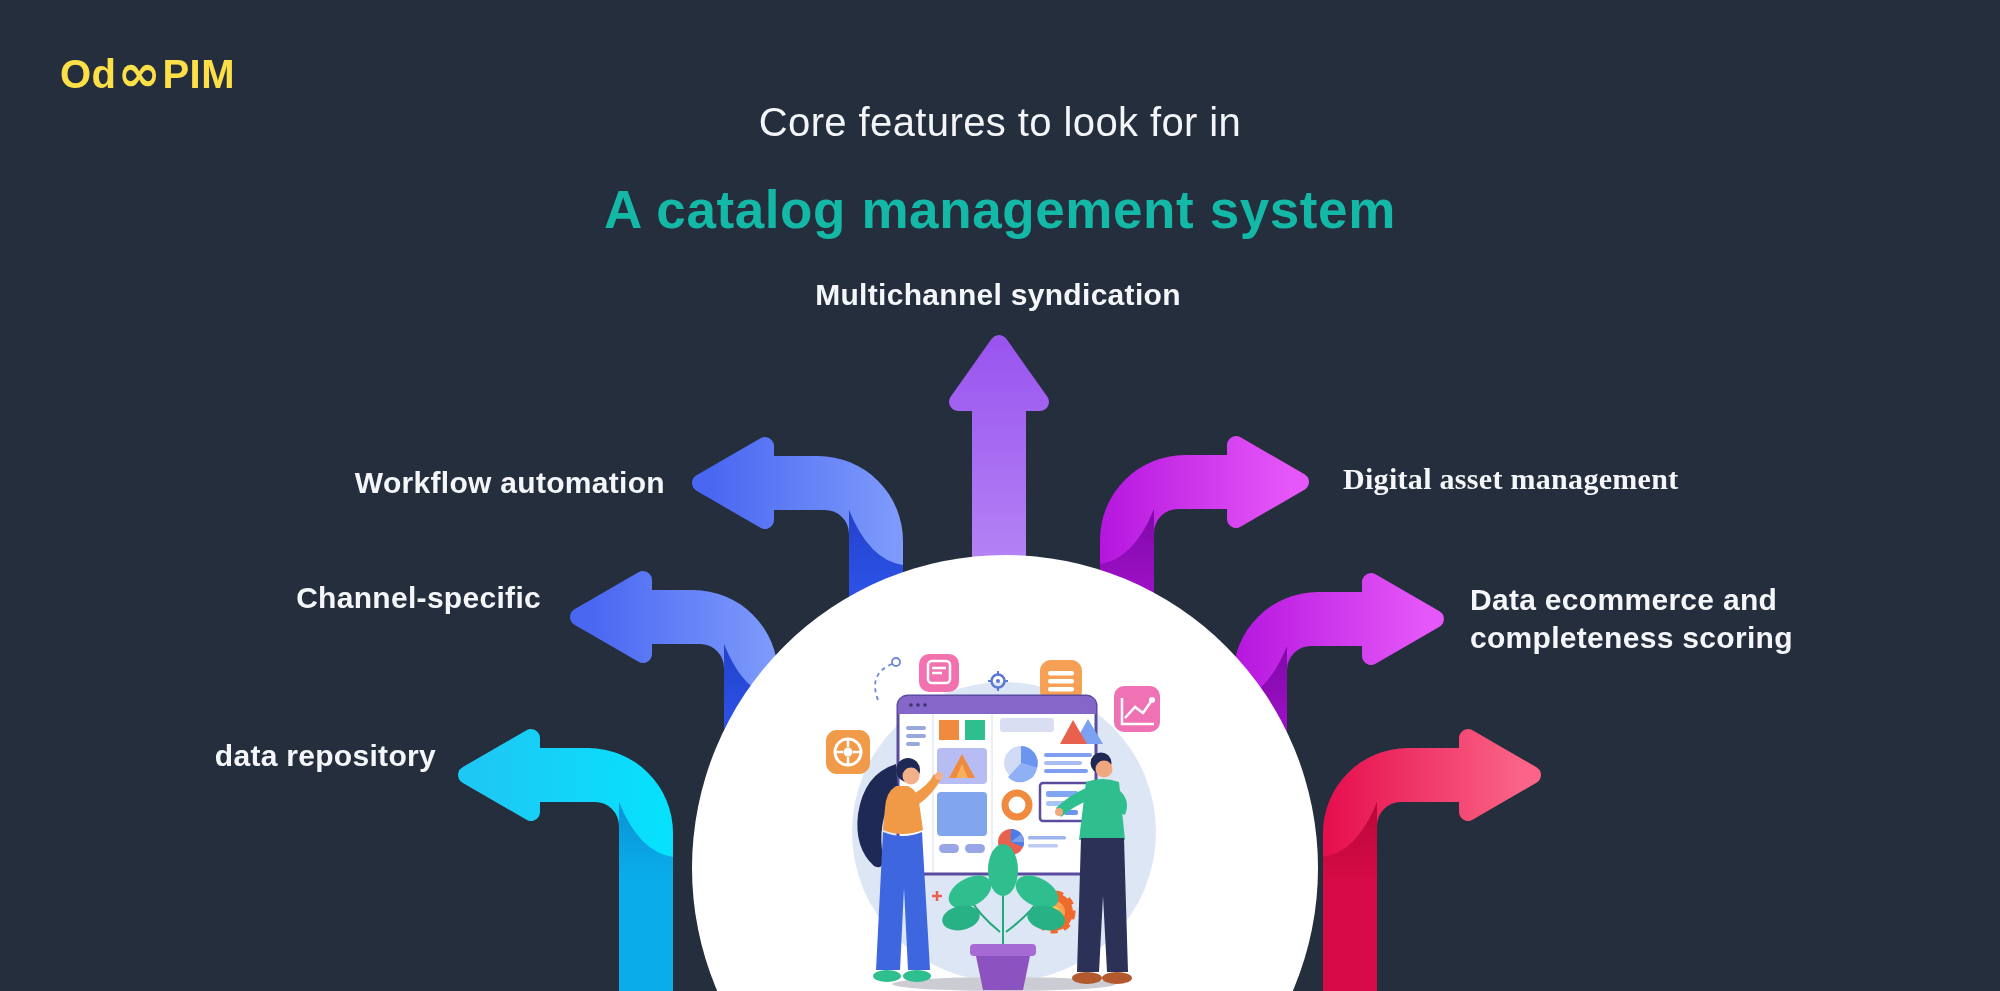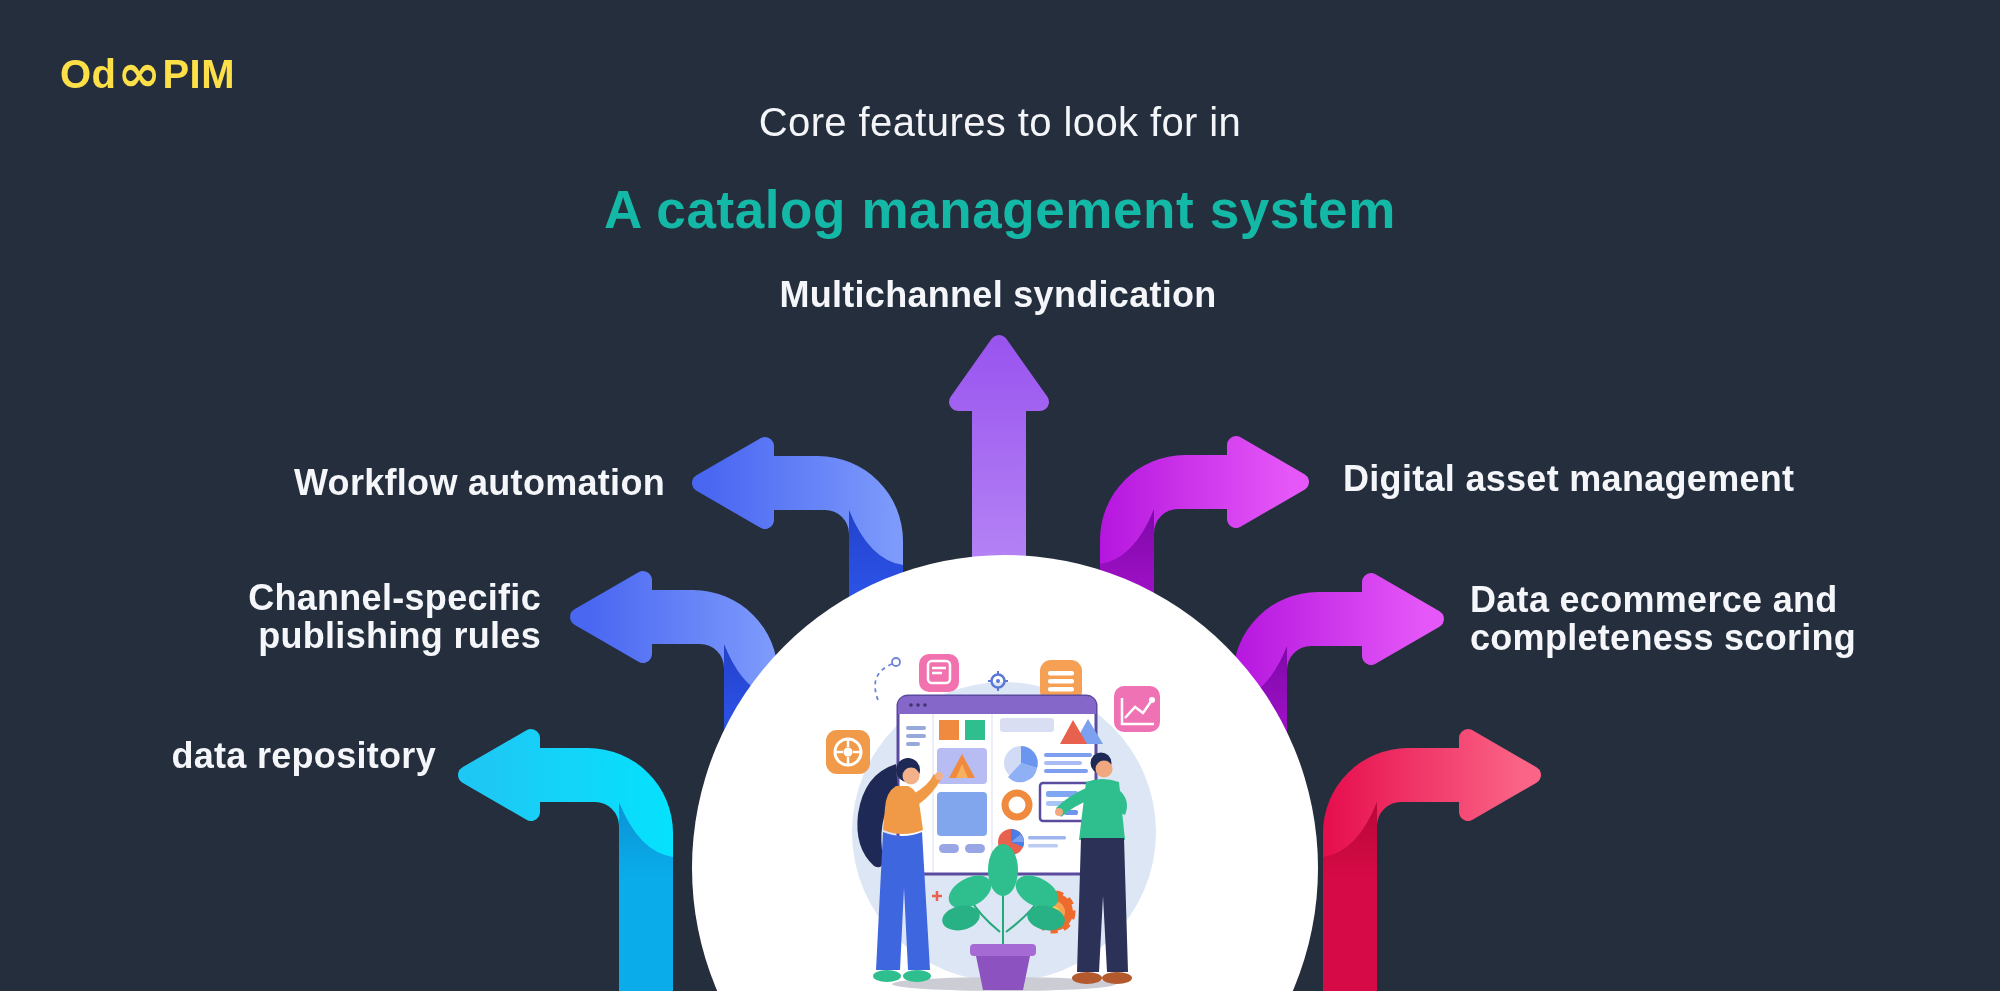--- a/index.html
+++ b/index.html
@@ -11,21 +11,21 @@
         font-family:"DejaVu Sans","Liberation Sans",sans-serif;}
   .titles{position:absolute;left:0;top:0;width:2000px;text-align:center;color:#f6f7f9;}
   .subtitle{position:absolute;left:0;top:100px;width:2000px;font-size:40px;font-weight:400;
         letter-spacing:0.4px;color:#f3f5f8;}
   .maintitle{position:absolute;left:0;top:140px;width:2000px;font-size:53px;font-weight:700;
         letter-spacing:0.6px;color:#14b8a6;margin-top:39px;}
   .arrows-svg{position:absolute;left:0;top:0;}
   .dome{position:absolute;left:692px;top:555px;width:626px;height:626px;border-radius:50%;
         background:#ffffff;}
   .illu{position:absolute;left:818px;top:652px;}
-  .label{position:absolute;color:#f4f6fa;font-size:36px;line-height:38px;font-weight:700;
+  .label{position:absolute;color:#f4f6fa;font-size:30px;line-height:38px;font-weight:700;
          letter-spacing:0.3px;white-space:nowrap;}
   .label.r{text-align:right;}
   .label span{display:block;}
   .label.center{text-align:center;}
 </style>
 </head>
 <body>
 
 <div id="canvas">
 
@@ -290,28 +290,27 @@
   <div class="label center" style="left:698px;top:276px;width:600px;">
     <span>Multichannel syndication</span>
   </div>
 
   <div class="label r" style="right:1335px;top:464px;">
     <span>Workflow automation</span>
   </div>
 
   <div class="label r" style="right:1459px;top:579px;">
     <span>Channel-specific</span>
-    <span>publishing rules</span>
   </div>
 
   <div class="label r" style="right:1564px;top:737px;">
     <span>data repository</span>
   </div>
 
-  <div class="label" style="left:1343px;top:460px;">
+  <div class="label" style="left:1343px;top:460px;font-family:Liberation Serif, serif;">
     <span>Digital asset management</span>
   </div>
 
   <div class="label" style="left:1470px;top:581px;">
     <span>Data ecommerce and</span>
     <span>completeness scoring</span>
   </div>
 
   <div class="label" style="left:1568px;top:737px;">
   </div>

